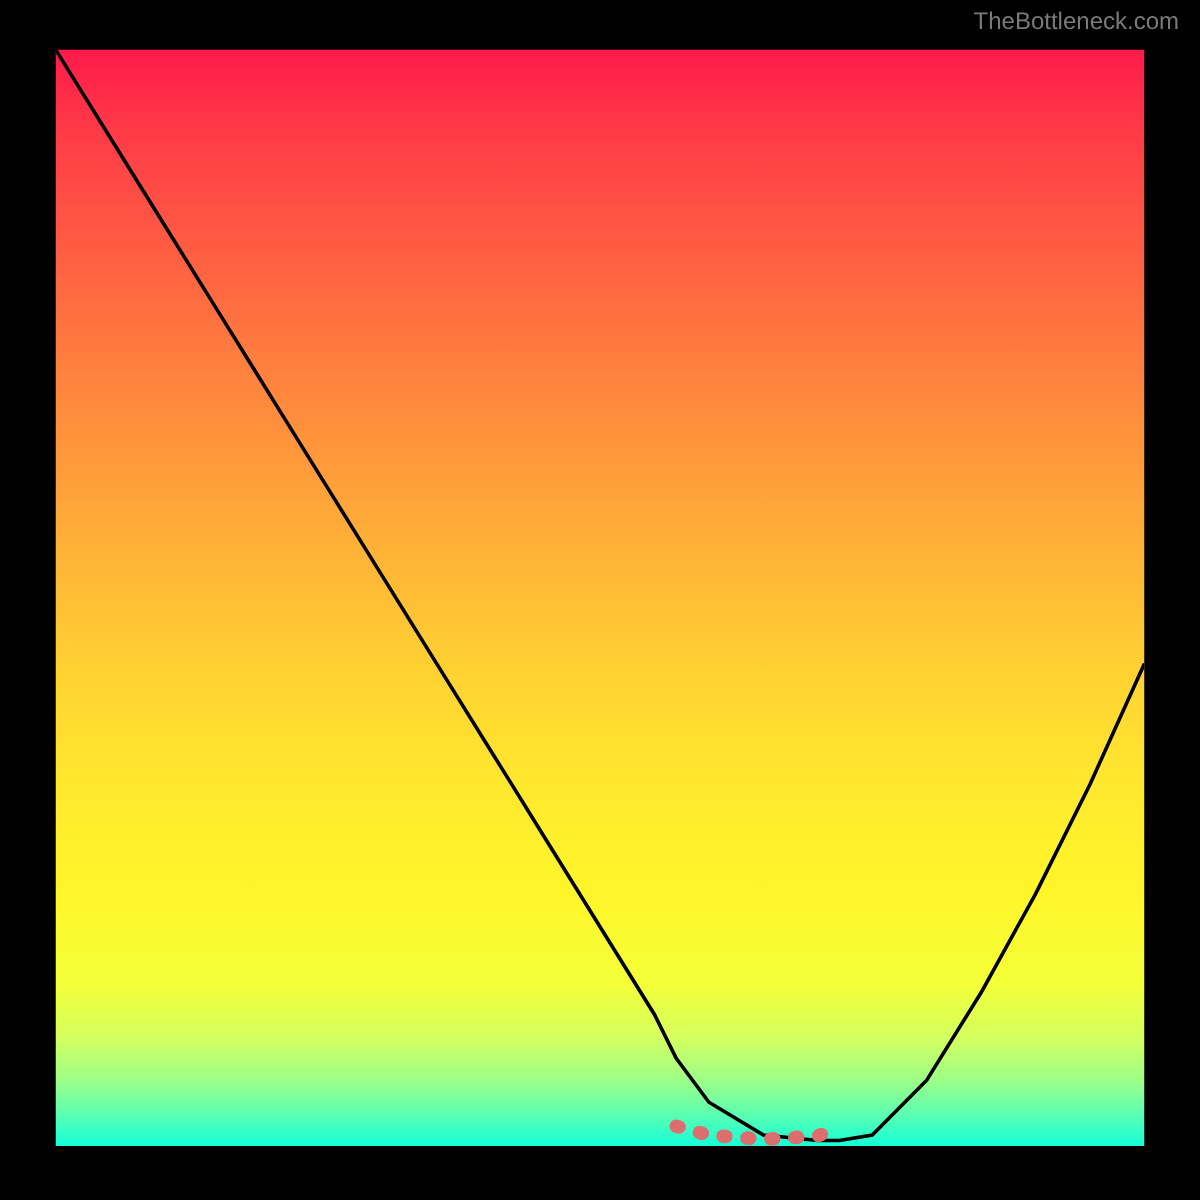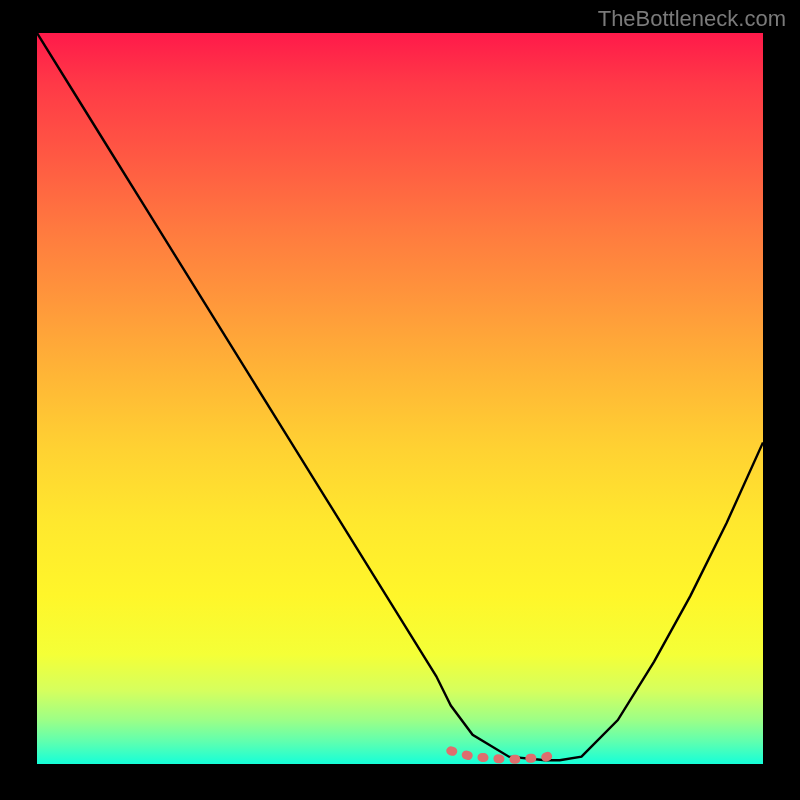--- a/index.html
+++ b/index.html
@@ -9,21 +9,21 @@
     background: #000;
     position: relative;
     overflow: hidden;
     font-family: Arial, sans-serif;
   }
   .attribution {
     position: absolute;
     top: 6px;
     right: 14px;
     color: #7a7a7a;
-    font-size: 22px;
+    font-size: 16px;
     font-weight: 500;
     z-index: 10;
   }
   .plot-area {
     position: absolute;
     left: 37px;
     top: 33px;
     width: 726px;
     height: 731px;
     overflow: hidden;

